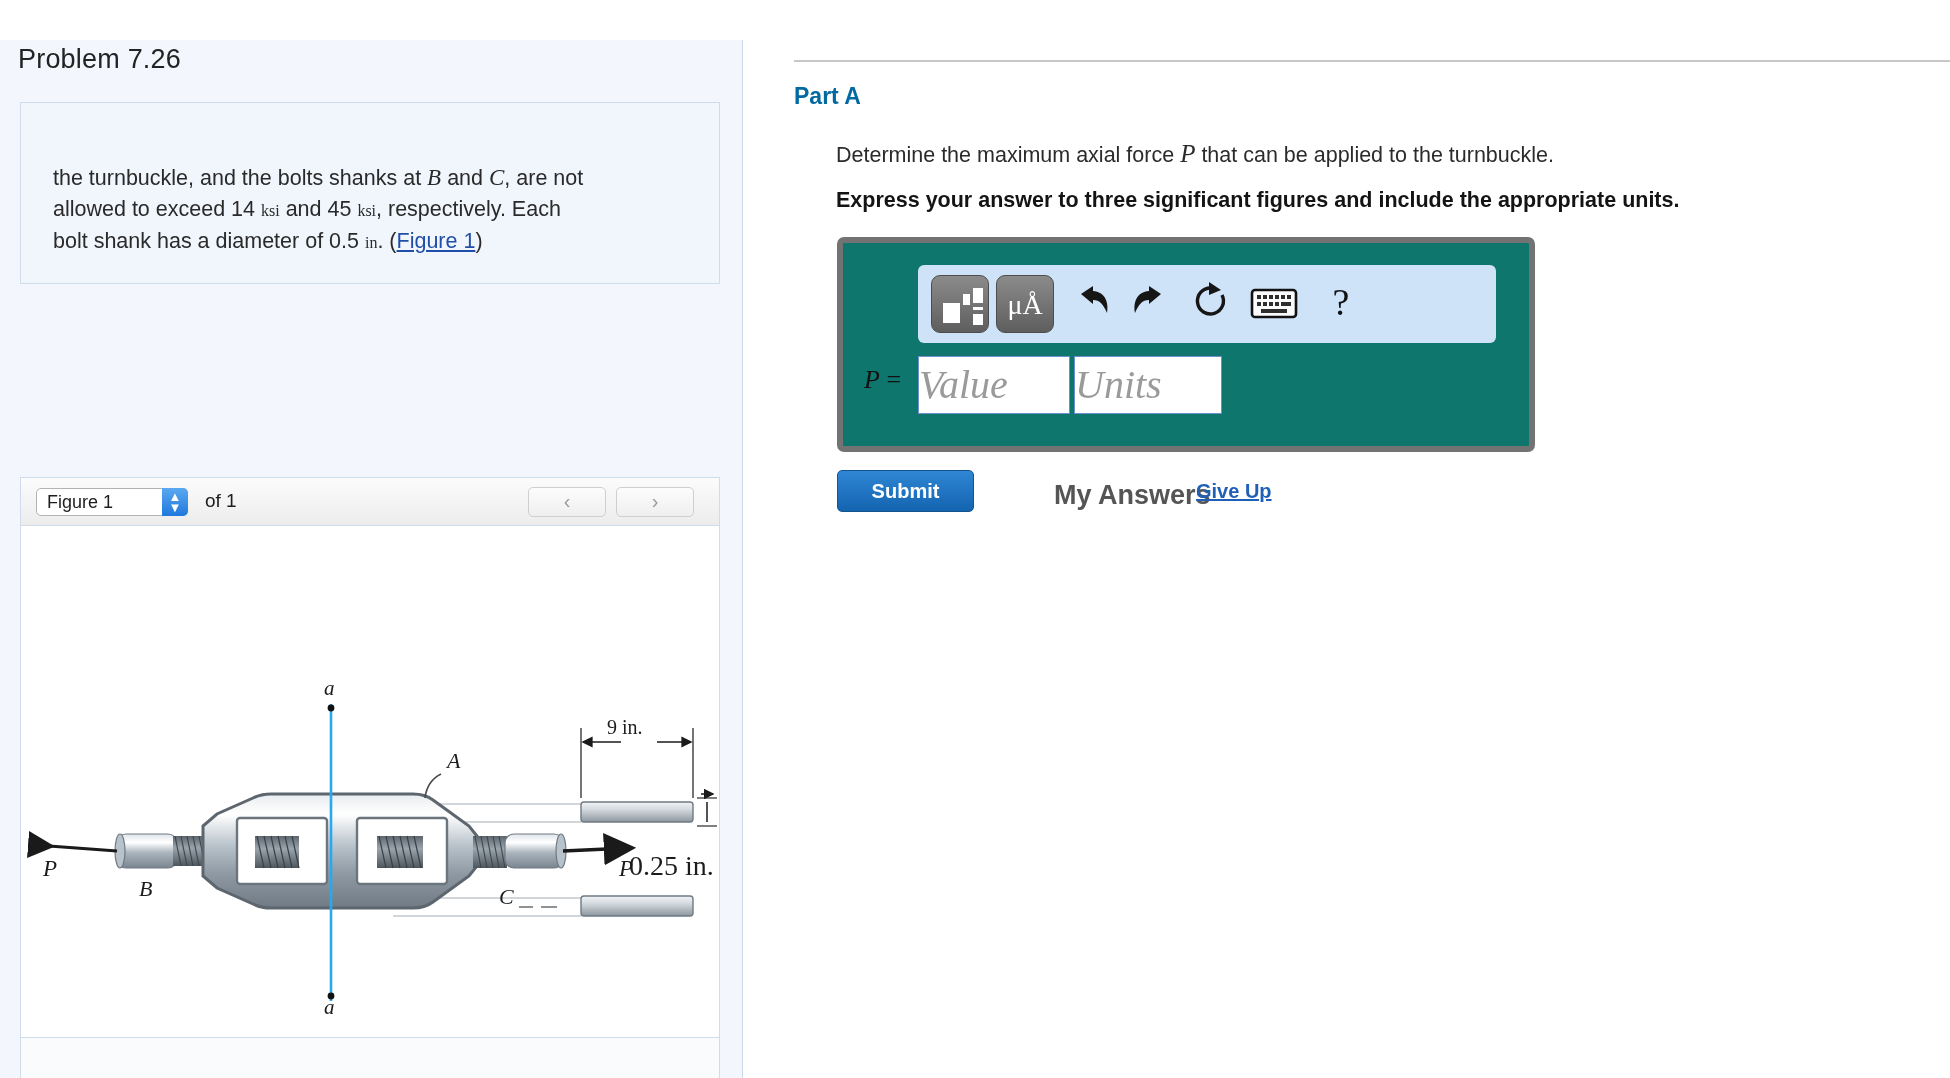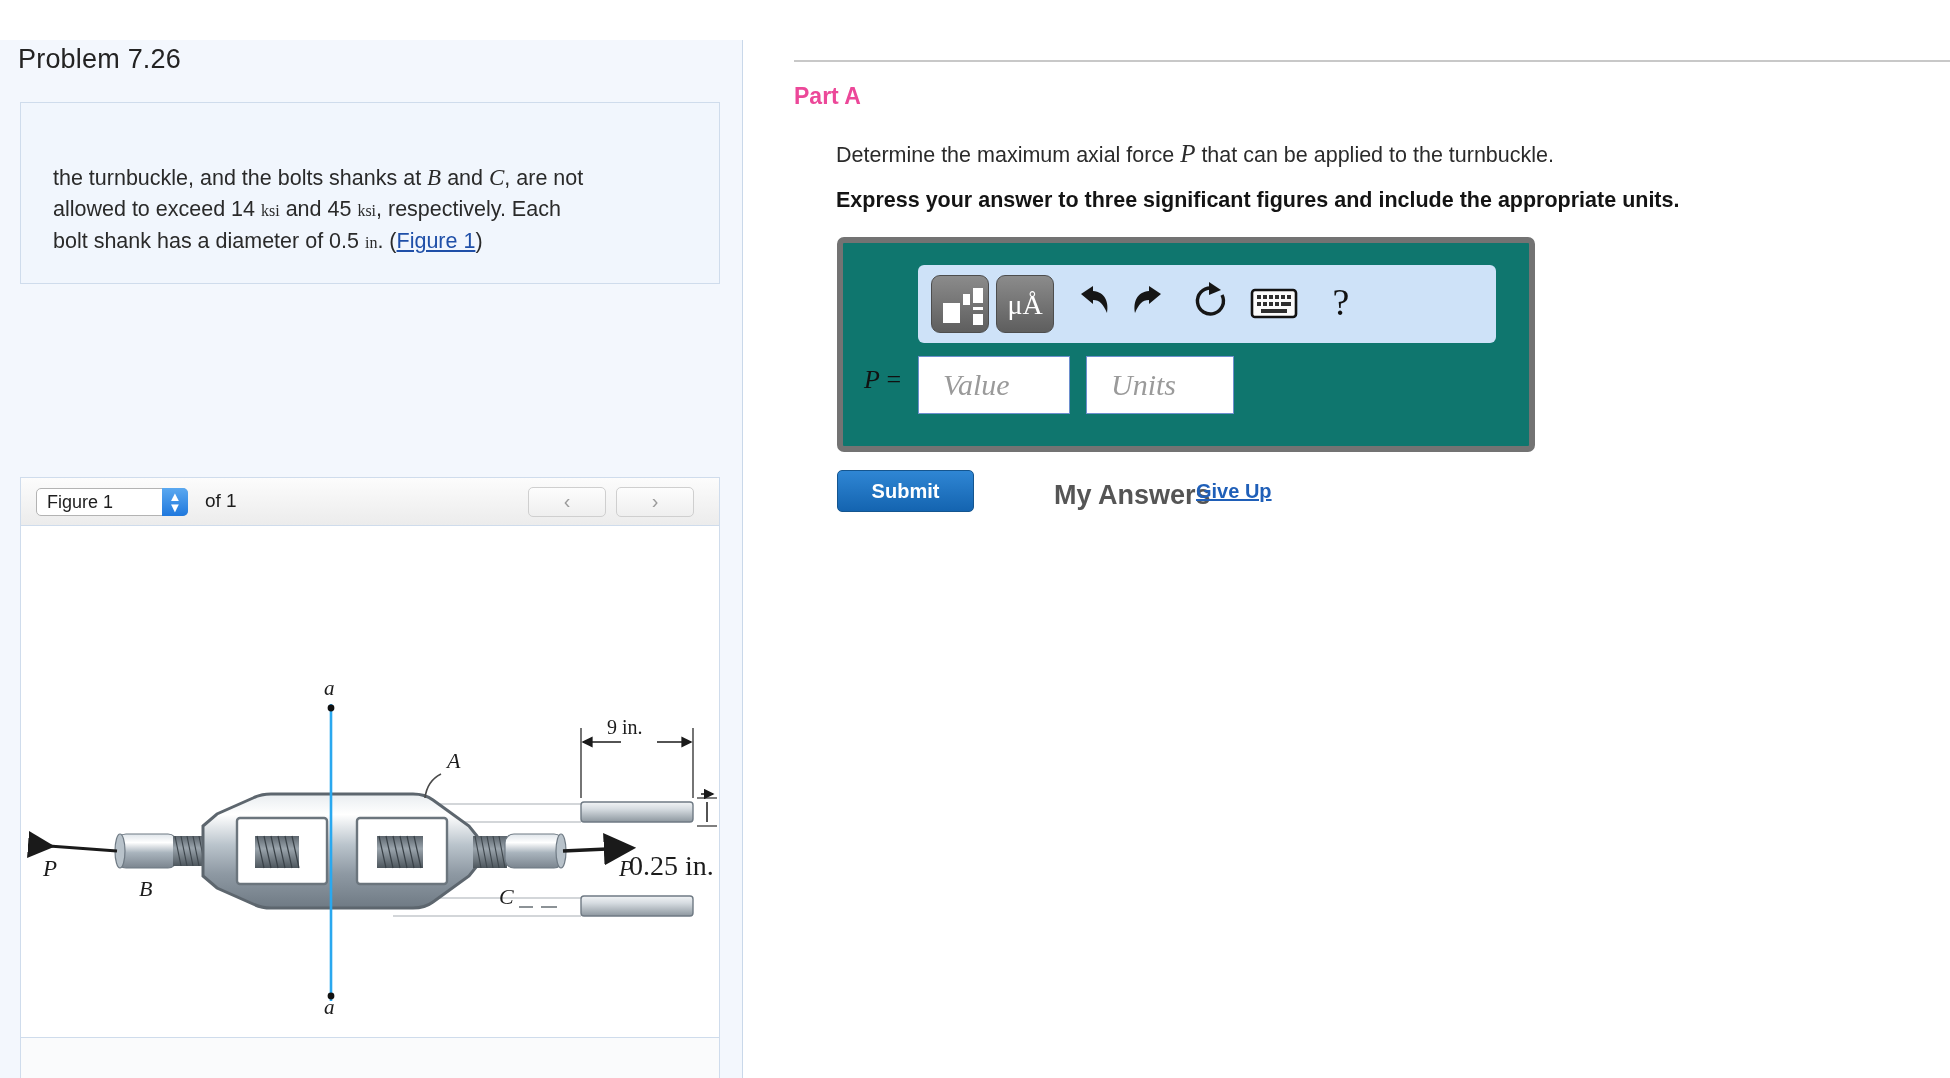--- a/index.html
+++ b/index.html
@@ -103,21 +103,21 @@
   #right-panel {
     position: absolute; left: 744px; top: 0;
     width: 1206px; height: 1078px; background: #ffffff;
   }
   #top-rule {
     position: absolute; left: 50px; top: 20px;
     width: 1156px; height: 2px; background: #c8c8c8;
   }
   #part-title {
     position: absolute; left: 50px; top: 43px;
-    font-size: 23px; font-weight: bold; color: #ec4899;
+    font-size: 23px; font-weight: bold; color: #0369a1;
   }
   #question-text {
     position: absolute; left: 92px; top: 100px;
     font-size: 21.5px; color: #2b2b2b; white-space: nowrap;
   }
   #instruction-text {
     position: absolute; left: 92px; top: 148px;
     font-size: 21.5px; font-weight: bold; color: #141414; white-space: nowrap;
   }
 
@@ -161,26 +161,26 @@
     font-size: 26px; font-family: "Liberation Serif", serif;
     color: #111;
   }
   #answer-var i { font-style: italic; }
   .ans-field {
     position: absolute; top: 113px;
     height: 58px;
     background: #fff;
     border: 1px solid #6d8fce;
     font-family: "Liberation Serif", serif;
-    font-style: italic; font-size: 30px; color: #9a9a9a;
-    padding-left: 24px; line-height: 56px;
+    font-style: italic; font-size: 40px; color: #9a9a9a;
+    line-height: 56px;
     cursor: text;
   }
   #value-field { left: 75px; width: 152px; }
-  #units-field { left: 243px; width: 148px; }
+  #units-field { left: 231px; width: 148px; }
 
   #submit-button {
     position: absolute; left: 93px; top: 430px;
     width: 137px; height: 42px;
     background: linear-gradient(to bottom,#2f86d4 0%, #1464b0 100%);
     border: 1px solid #14558f; border-radius: 5px;
     color: #ffffff; font-size: 20px; font-weight: bold;
     text-align: center; line-height: 40px; cursor: pointer;
   }
   #my-answers {

